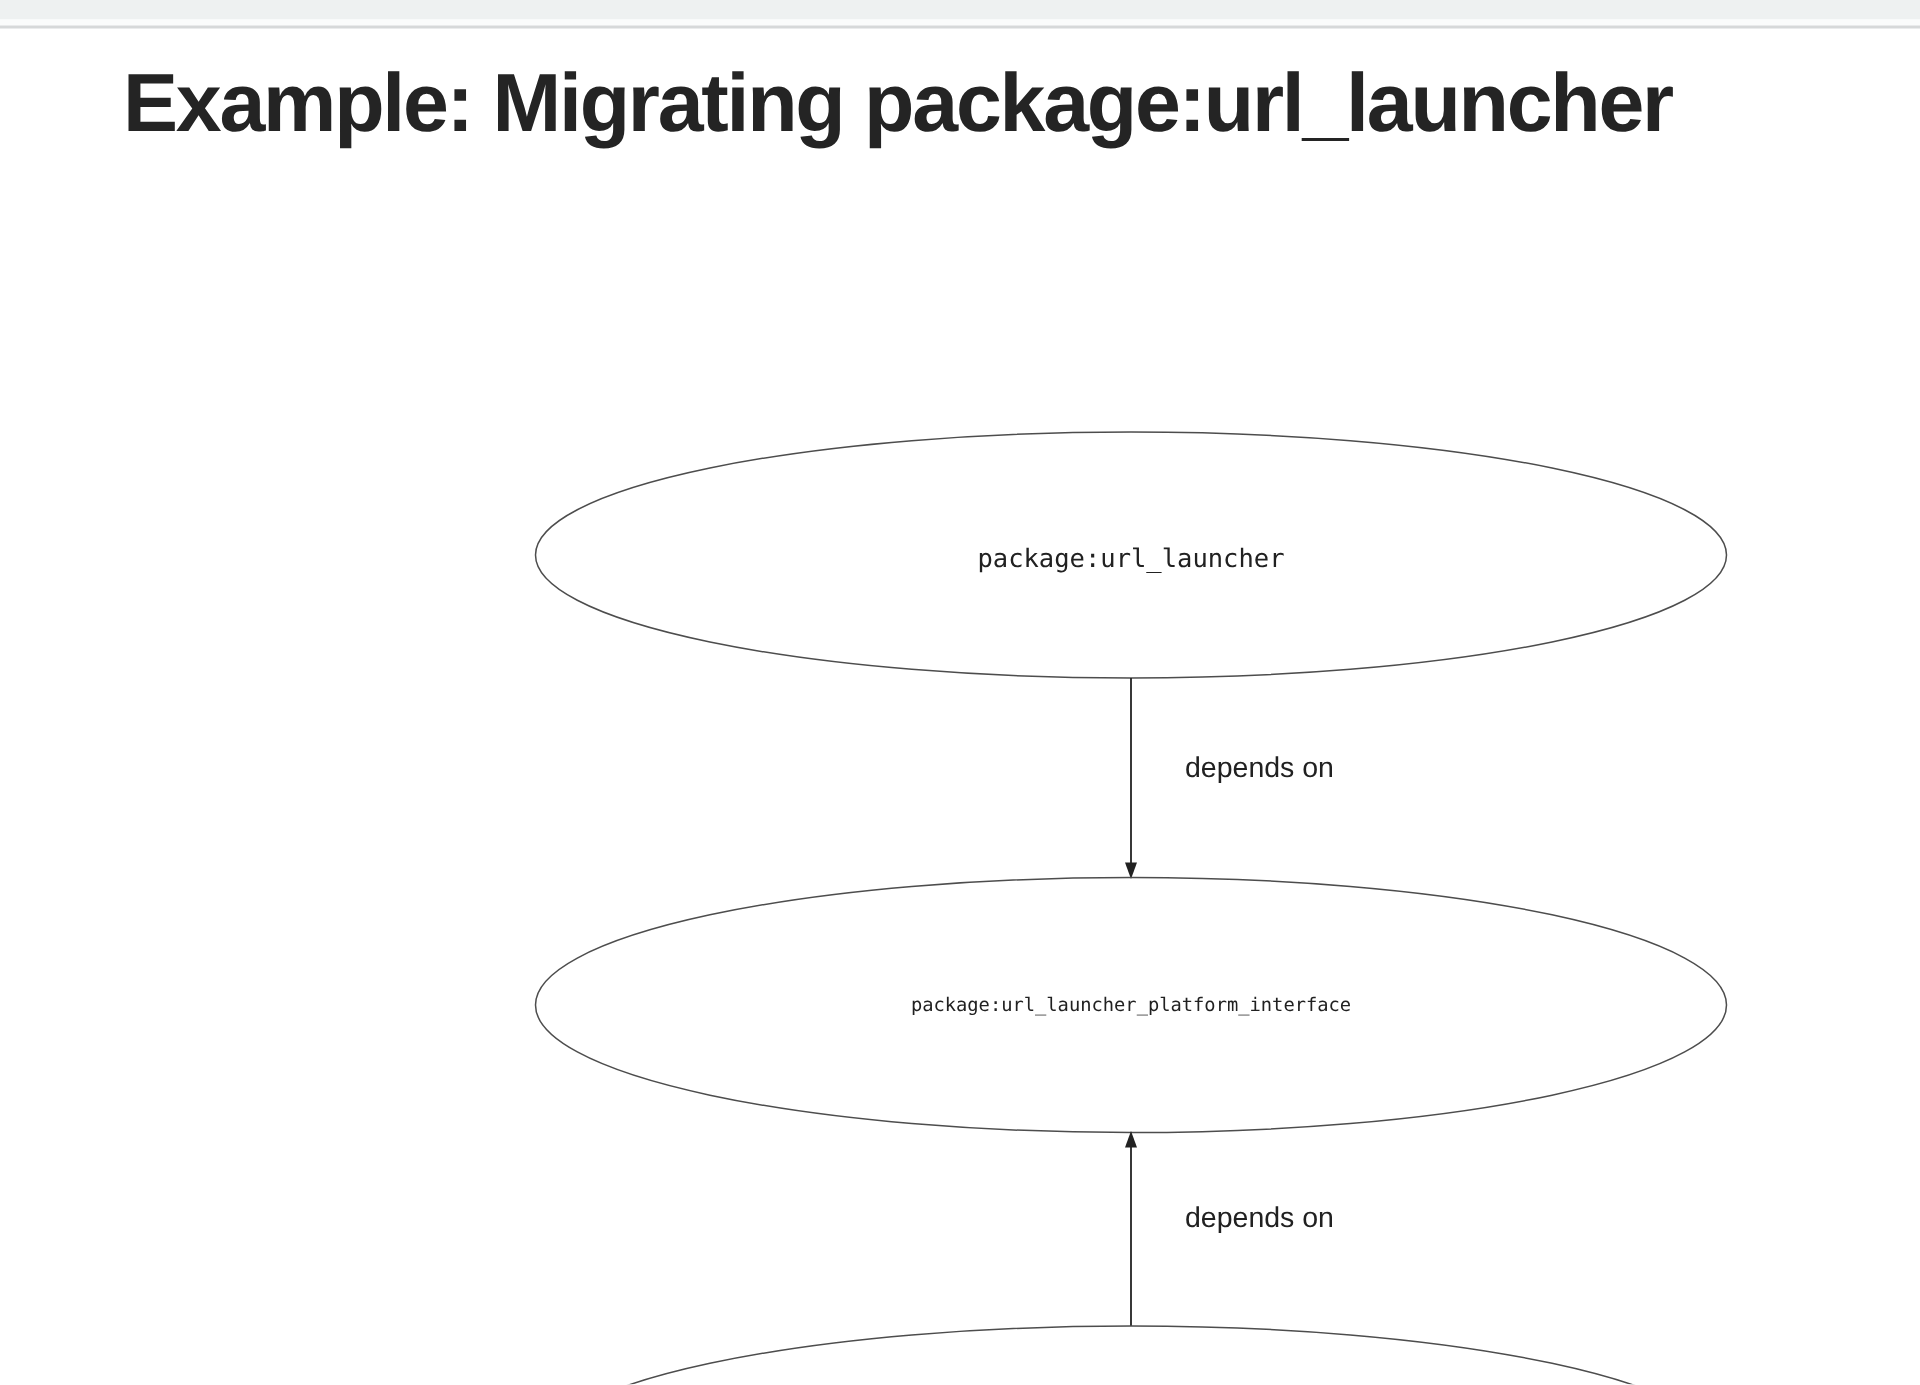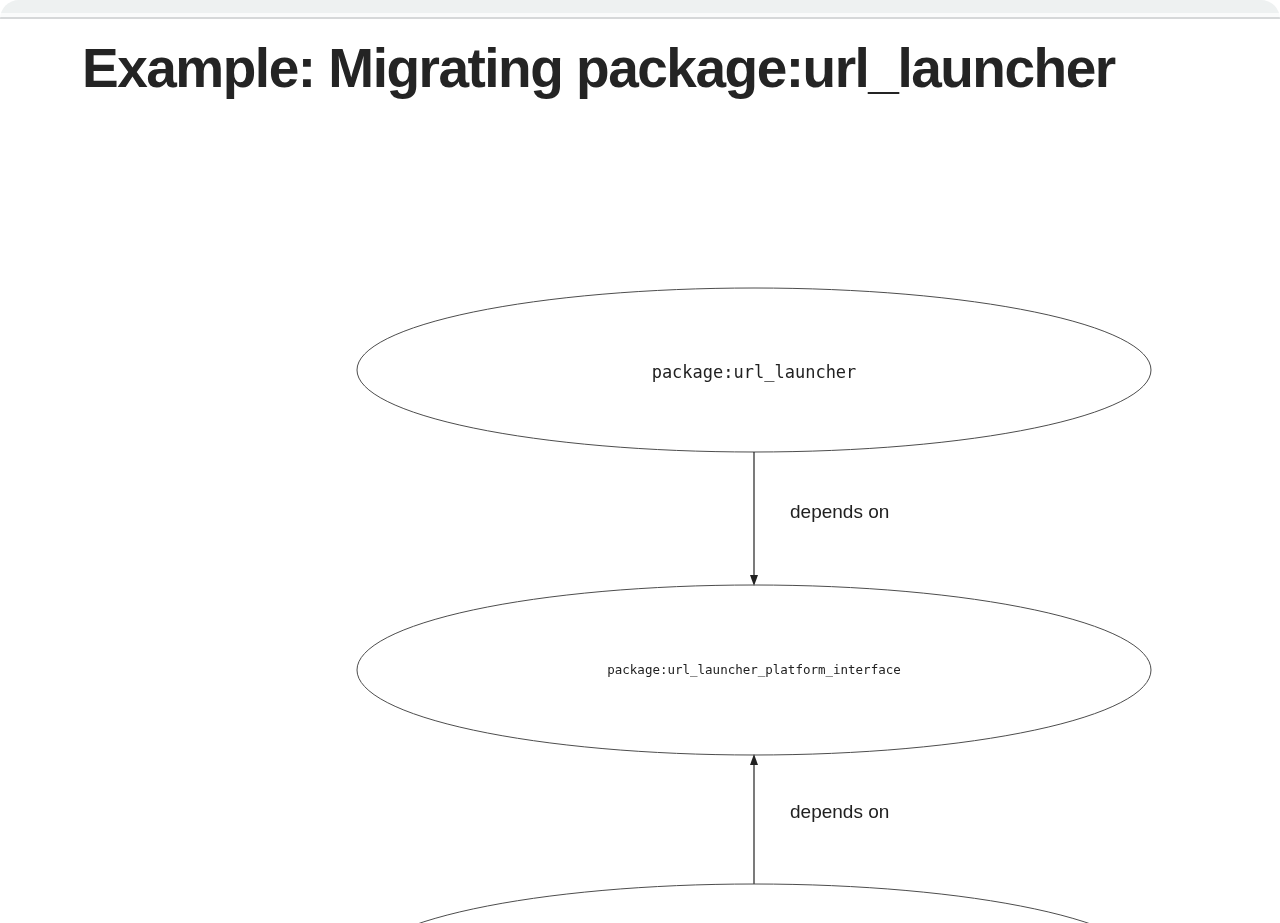--- a/index.html
+++ b/index.html
@@ -6,21 +6,20 @@
     margin: 0;
     padding: 0;
   }
   #screen {
     position: relative;
     width: 1280px;
     height: 923px;
     background: var(--canvas-bg, #ffffff);
     overflow: hidden;
     font-family: "Liberation Sans", sans-serif;
-    border-radius: 19px;
   }
   
   #chrome-edge {
     position: absolute;
     top: 0; left: 0;
     width: 100%;
     height: 13px;
     background: var(--topbar-bg, #eef1f1);
   }
   #chrome-edge-fade {

